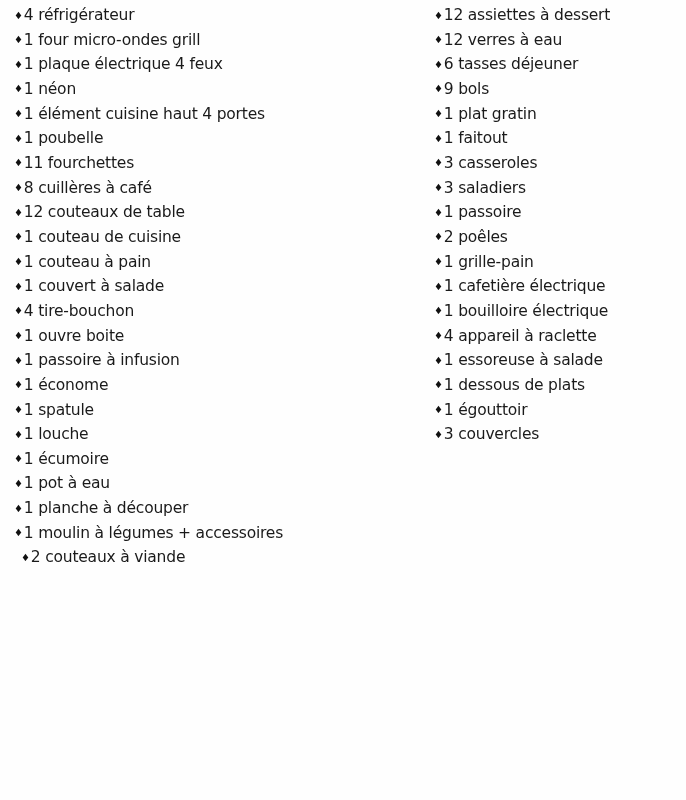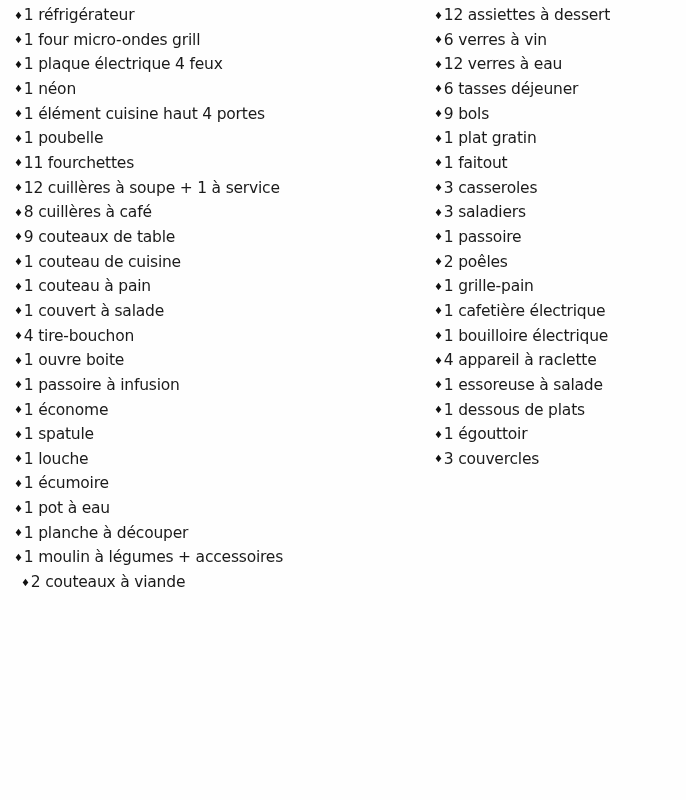--- a/index.html
+++ b/index.html
@@ -46,50 +46,48 @@
   .item-text {
     color: #1a1a1a;
   }
 </style>
 </head>
 <body>
 
 <div class="page">
   <div class="col col-left">
     <ul class="inv-list">
-        <li><span class="bullet">♦</span><span class="item-text">1 réfrigérateur</span></li>
+        <li><span class="bullet">♦</span><span class="item-text">4 réfrigérateur</span></li>
         <li><span class="bullet">♦</span><span class="item-text">1 four micro-ondes grill</span></li>
         <li><span class="bullet">♦</span><span class="item-text">1 plaque électrique 4 feux</span></li>
         <li><span class="bullet">♦</span><span class="item-text">1 néon</span></li>
         <li><span class="bullet">♦</span><span class="item-text">1 élément cuisine haut 4 portes</span></li>
         <li><span class="bullet">♦</span><span class="item-text">1 poubelle</span></li>
         <li><span class="bullet">♦</span><span class="item-text">11 fourchettes</span></li>
-        <li><span class="bullet">♦</span><span class="item-text">12 cuillères à soupe + 1 à service</span></li>
         <li><span class="bullet">♦</span><span class="item-text">8 cuillères à café</span></li>
-        <li><span class="bullet">♦</span><span class="item-text">9 couteaux de table</span></li>
+        <li><span class="bullet">♦</span><span class="item-text">12 couteaux de table</span></li>
         <li><span class="bullet">♦</span><span class="item-text">1 couteau de cuisine</span></li>
         <li><span class="bullet">♦</span><span class="item-text">1 couteau à pain</span></li>
         <li><span class="bullet">♦</span><span class="item-text">1 couvert à salade</span></li>
         <li><span class="bullet">♦</span><span class="item-text">4 tire-bouchon</span></li>
         <li><span class="bullet">♦</span><span class="item-text">1 ouvre boite</span></li>
         <li><span class="bullet">♦</span><span class="item-text">1 passoire à infusion</span></li>
         <li><span class="bullet">♦</span><span class="item-text">1 économe</span></li>
         <li><span class="bullet">♦</span><span class="item-text">1 spatule</span></li>
         <li><span class="bullet">♦</span><span class="item-text">1 louche</span></li>
         <li><span class="bullet">♦</span><span class="item-text">1 écumoire</span></li>
         <li><span class="bullet">♦</span><span class="item-text">1 pot à eau</span></li>
         <li><span class="bullet">♦</span><span class="item-text">1 planche à découper</span></li>
         <li><span class="bullet">♦</span><span class="item-text">1 moulin à légumes + accessoires</span></li>
         <li class="indent"><span class="bullet">♦</span><span class="item-text">2 couteaux à viande</span></li>
       </ul>
   </div>
   <div class="col col-right">
     <ul class="inv-list">
         <li><span class="bullet">♦</span><span class="item-text">12 assiettes à dessert</span></li>
-        <li><span class="bullet">♦</span><span class="item-text">6 verres à vin</span></li>
         <li><span class="bullet">♦</span><span class="item-text">12 verres à eau</span></li>
         <li><span class="bullet">♦</span><span class="item-text">6 tasses déjeuner</span></li>
         <li><span class="bullet">♦</span><span class="item-text">9 bols</span></li>
         <li><span class="bullet">♦</span><span class="item-text">1 plat gratin</span></li>
         <li><span class="bullet">♦</span><span class="item-text">1 faitout</span></li>
         <li><span class="bullet">♦</span><span class="item-text">3 casseroles</span></li>
         <li><span class="bullet">♦</span><span class="item-text">3 saladiers</span></li>
         <li><span class="bullet">♦</span><span class="item-text">1 passoire</span></li>
         <li><span class="bullet">♦</span><span class="item-text">2 poêles</span></li>
         <li><span class="bullet">♦</span><span class="item-text">1 grille-pain</span></li>

